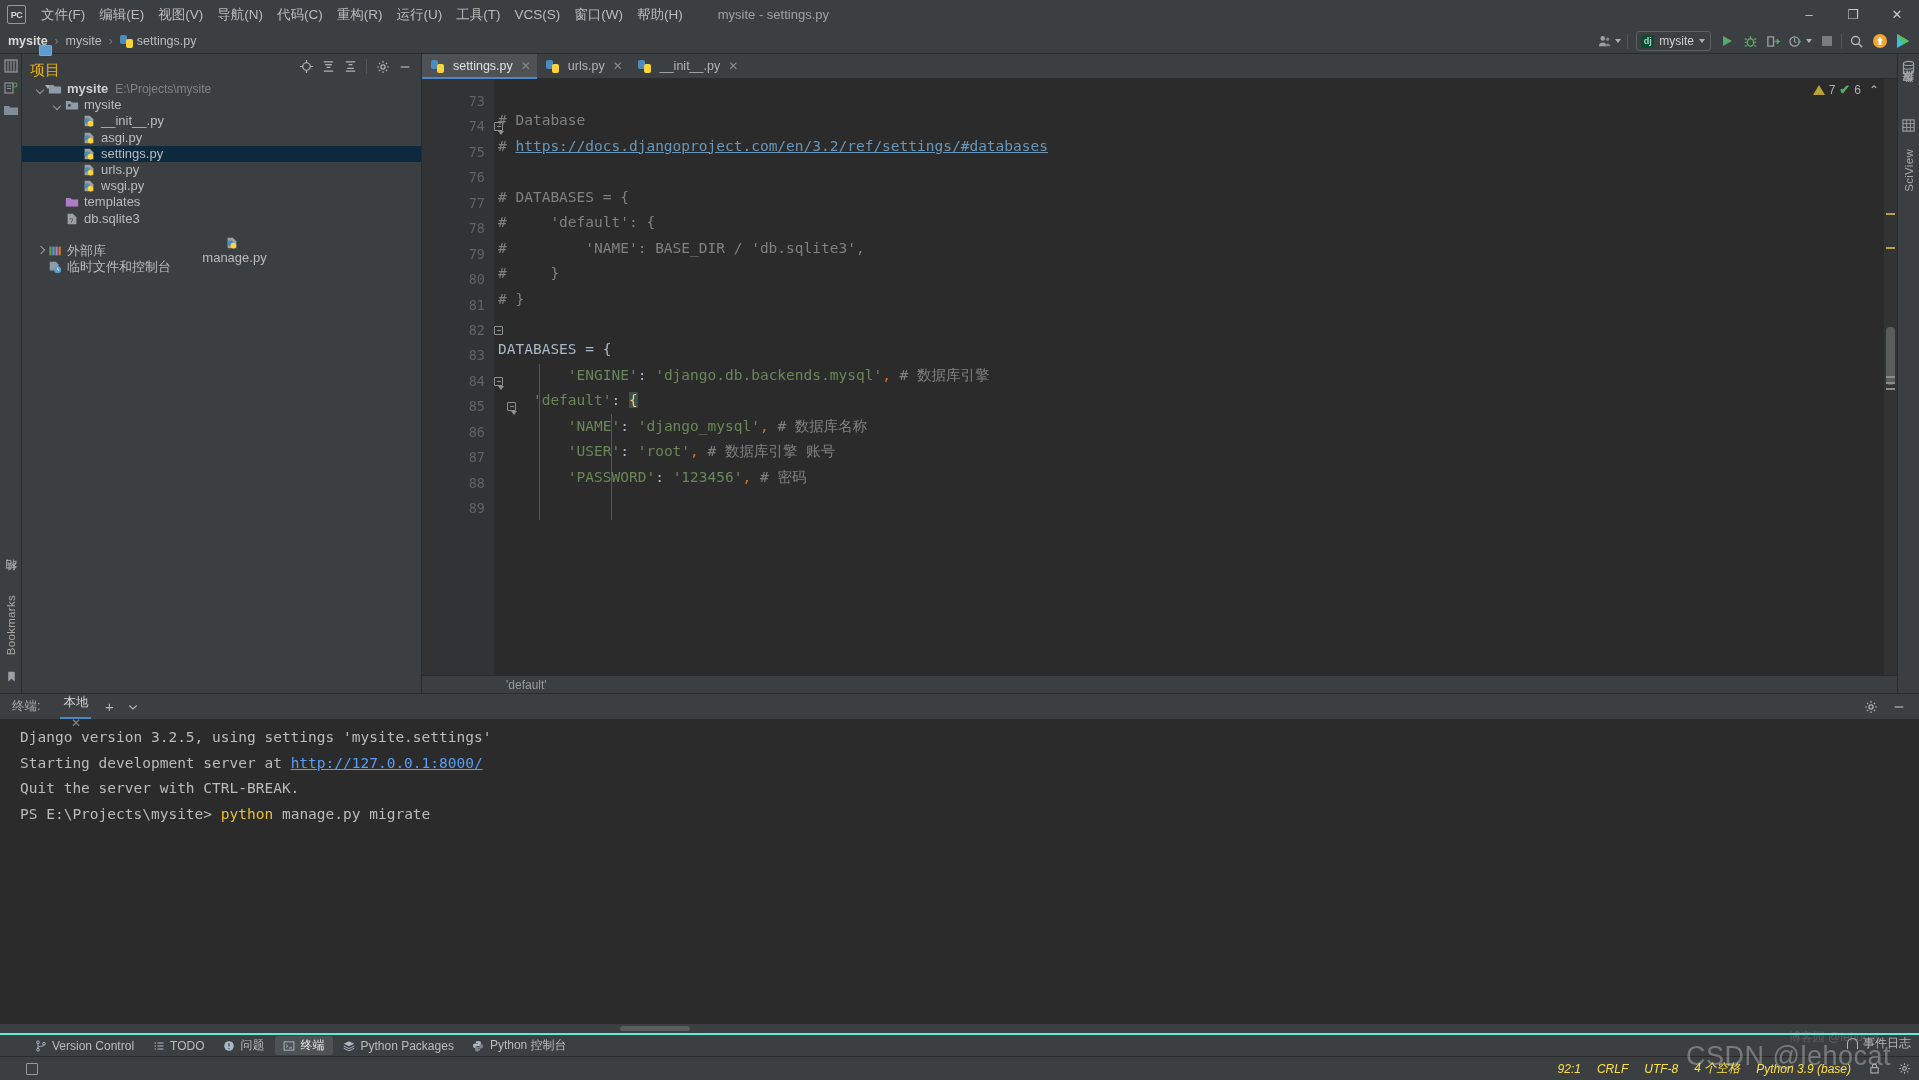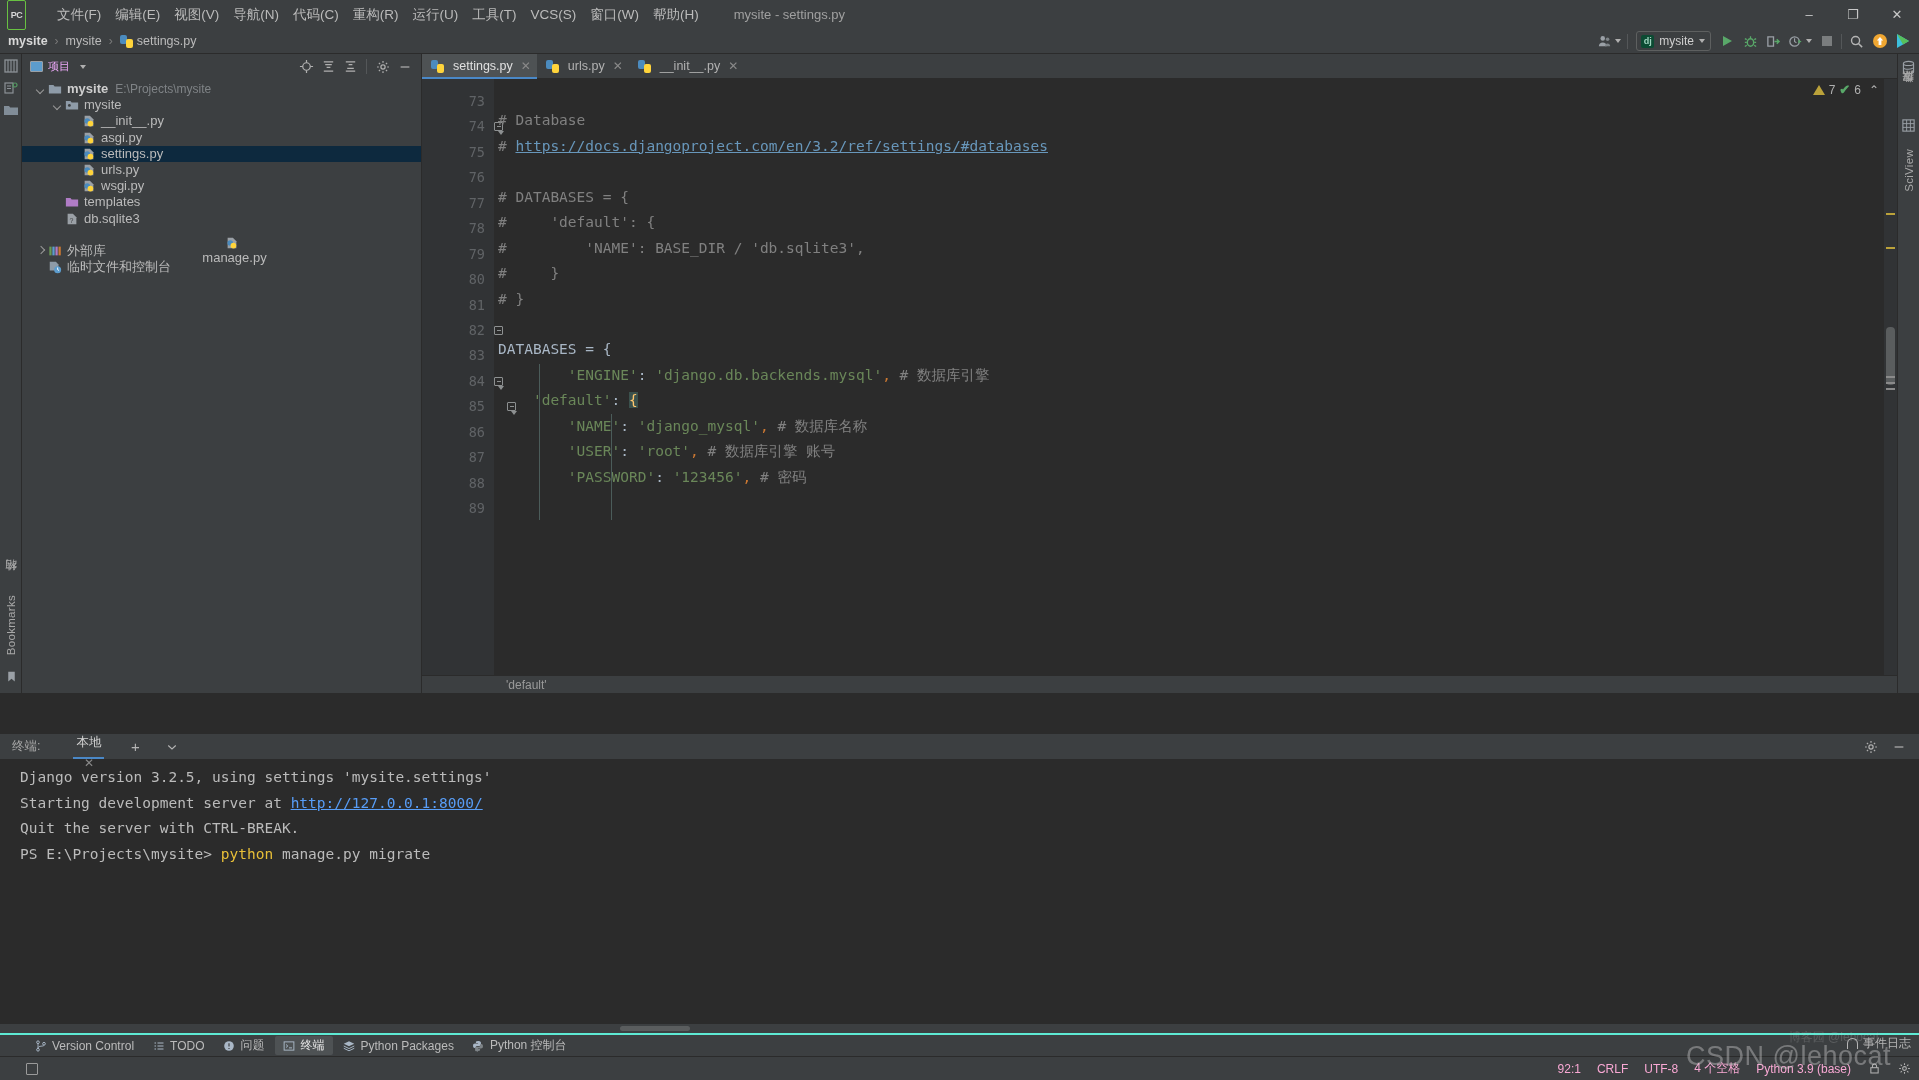--- a/index.html
+++ b/index.html
@@ -11,21 +11,21 @@
     -webkit-font-smoothing: antialiased;
   }
   .app { position: relative; width: 1919px; height: 1080px; display: flex; flex-direction: column; }
 
   
   .titlebar {
     height: 29px; background: #3c3f41; display: flex; align-items: center;
     flex: 0 0 29px; position: relative;
   }
   .pc-logo {
-    width: 19px; height: 30px; margin: 0 24px 0 7px; border: 1.6px solid #68c142;
+    width: 19px; height: 19px; margin: 0 8px 0 7px; border: 1.6px solid #68c142;
     border-radius: 2px; color: #d6d6d6; font-size: 9px; font-weight: bold;
     display: flex; align-items: center; justify-content: center; letter-spacing: -0.5px;
     background: #3c3f41; flex: 0 0 19px;
   }
   .menu-item {
     color: #bbbbbb; font-size: 13.5px; padding: 3px 7px; white-space: nowrap;
     line-height: 17px;
   }
   .win-title {
     color: #a0a0a0; font-size: 13px; margin-left: 28px; white-space: nowrap;
@@ -94,21 +94,21 @@
 
   
   .project-panel {
     width: 400px; background: #3c3f41; display: flex; flex-direction: column;
     flex: 0 0 400px; border-right: 1px solid #2b2b2b; min-height: 0;
   }
   .panel-head {
     height: 25px; display: flex; align-items: center; padding: 0 4px 0 8px;
     flex: 0 0 25px; gap: 4px;
   }
-  .panel-title { color: #f0abfc; font-size: 11px; display: flex; align-items: center; gap: 5px; }
+  .panel-title { color: #eab308; font-size: 15px; display: flex; align-items: center; gap: 5px; flex-direction: column; }
   .sq-ico { width: 13px; height: 11px; border: 1.4px solid #9aa0a6; border-radius: 1px; background: #5c9ccd; }
   .panel-head-actions { margin-left: auto; display: flex; align-items: center; gap: 5px; padding-right: 4px; }
   .ph-btn { width: 17px; height: 17px; display: flex; align-items: center; justify-content: center; color: #b0b0b0; }
   .vdiv { width: 1px; height: 15px; background: #545759; margin: 0 2px; }
 
   .tree { flex: 1 1 auto; overflow: hidden; padding-top: 2px; font-size: 13px; }
   .tree-row {
     height: 16.2px; display: flex; align-items: center; color: #bbbbbb; padding-right: 6px;
     white-space: nowrap; line-height: 16px;
   }
@@ -210,21 +210,21 @@
     display: flex; flex-direction: column; align-items: center; padding-top: 6px; gap: 12px;
   }
 
   
   .term-panel {
     height: 340px; flex: 0 0 340px; background: #2b2b2b; display: flex; flex-direction: column;
     border-top: 1px solid #2b2b2b;
   }
   .term-head {
     height: 25px; background: #3c3f41; display: flex; align-items: center; flex: 0 0 25px;
-    padding: 0 6px 0 12px; gap: 17px; margin-top: 40px;
+    padding: 0 6px 0 12px; gap: 4px;
   }
   .term-label { color: #a9a9a9; font-size: 12.5px; margin-right: 12px; }
   .term-tab {
     display: flex; align-items: center; gap: 5px; height: 25px; padding: 0 7px;
     color: #d3d3d3; font-size: 12.5px; position: relative; flex-direction: column;
   }
   .term-tab.active::after {
     content: ""; position: absolute; left: 4px; right: 4px; bottom: 0; height: 2px; background: #4a88c7;
   }
   .term-tab .x { color: #8a8a8a; font-size: 12px; }
@@ -247,21 +247,21 @@
     display: flex; align-items: center; gap: 5px; height: 19px; padding: 0 8px;
     color: #bbbbbb; font-size: 12px; border-radius: 2px;
   }
   .tw.active { background: #4e5254; color: #e6e6e6; }
   .tw-ico { width: 13px; height: 13px; display: flex; align-items: center; justify-content: center; font-size: 11px; color: #a9b7c6; }
 
   .statusbar {
     height: 24px; background: #3c3f41; display: flex; align-items: center; flex: 0 0 24px;
     padding: 0 8px 0 26px; border-top: 1px solid #2b2b2b; position: relative;
   }
-  .sb-right { margin-left: auto; display: flex; align-items: center; gap: 16px; color: #f9a8d4; font-size: 12px; }
+  .sb-right { margin-left: auto; display: flex; align-items: center; gap: 16px; color: #fde047; font-size: 12px; font-style: italic; }
   .sb-ico { width: 14px; height: 14px; display: flex; align-items: center; justify-content: center; color: #b0b0b0; }
   .sq-outline { width: 12px; height: 12px; border: 1.4px solid #9a9a9a; border-radius: 1px; }
 
   
   .eventlog {
     position: absolute; right: 8px; top: -22px; display: flex; align-items: center; gap: 5px;
     color: #b6b6b6; font-size: 12px;
   }
   .bell {
     width: 11px; height: 11px; border: 1.4px solid #b6b6b6; border-bottom: none;

